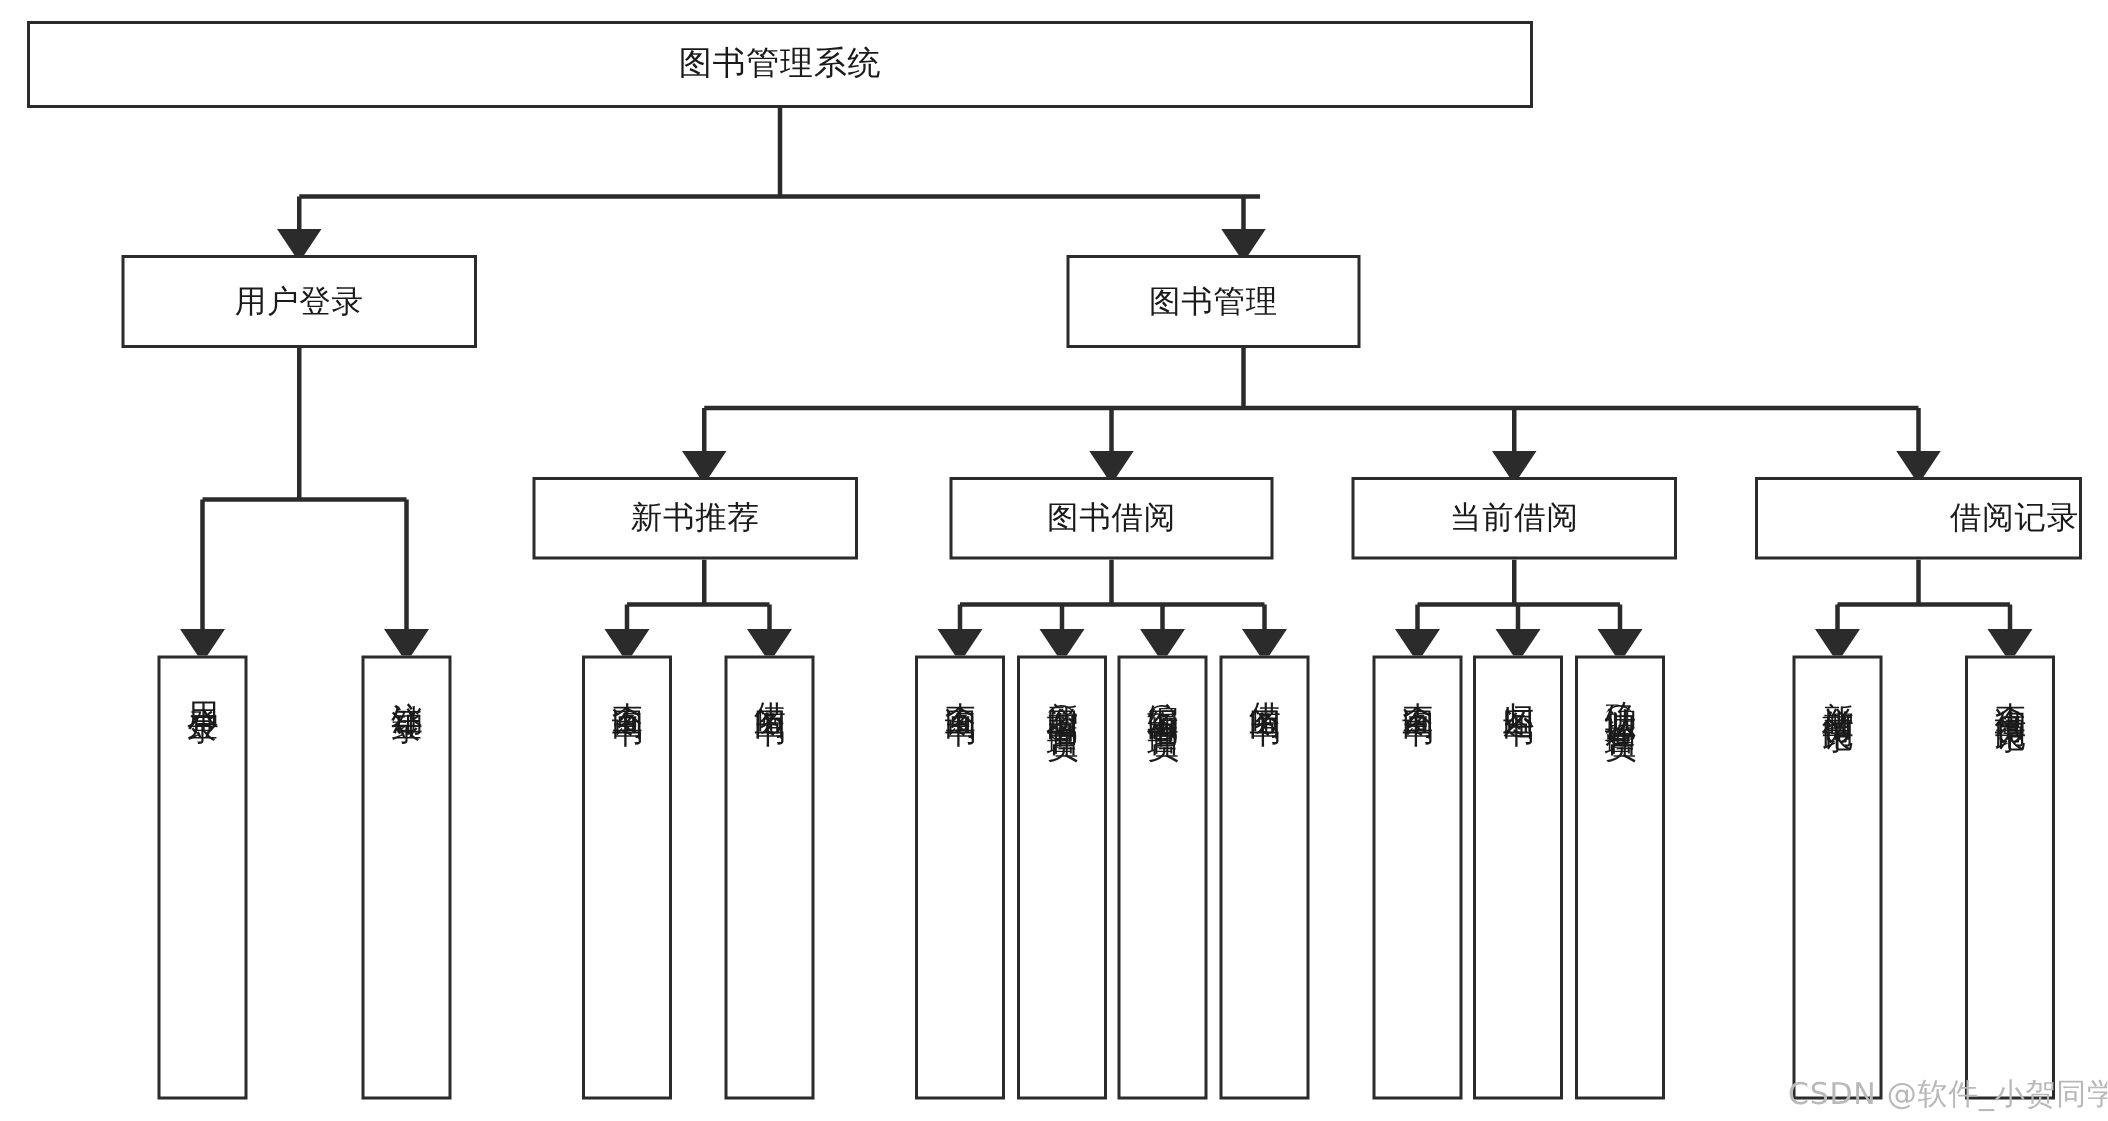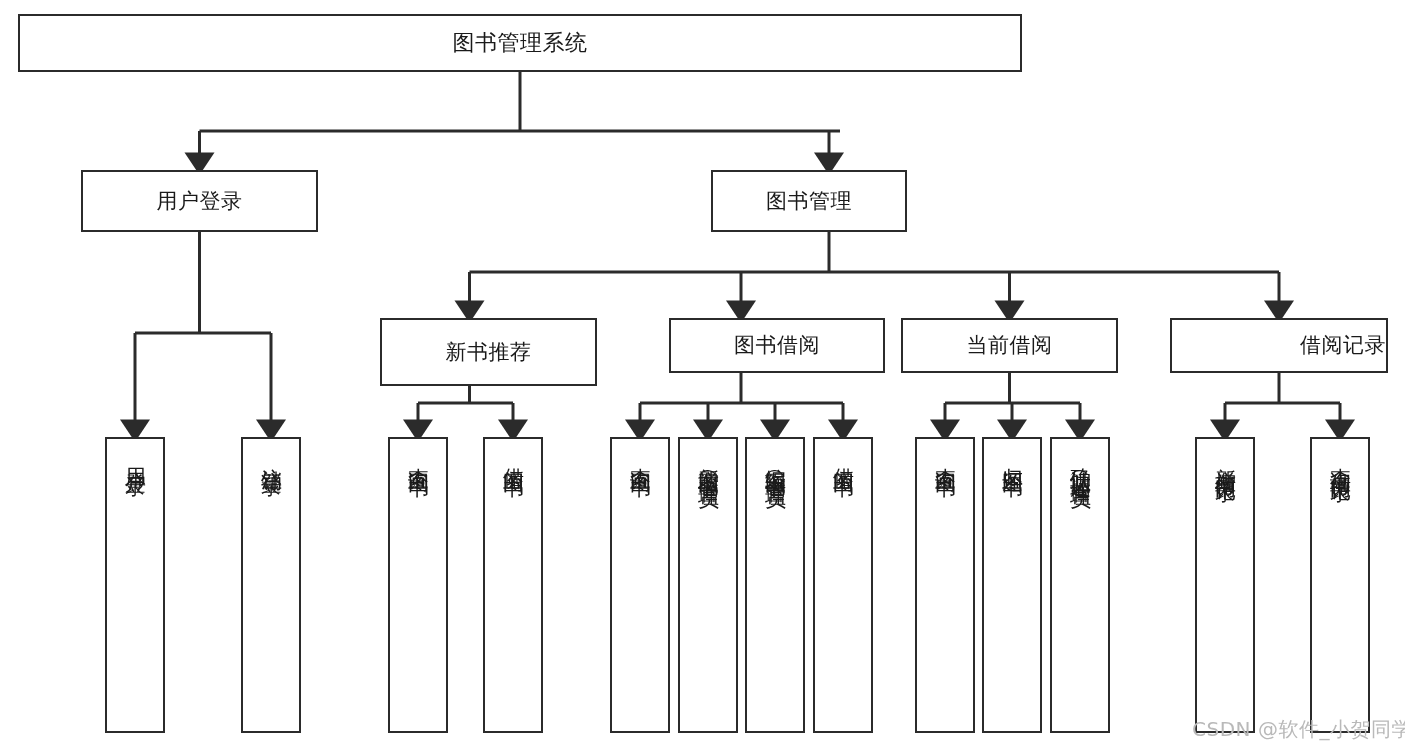--- a/index.html
+++ b/index.html
@@ -129,24 +129,24 @@
     <span class="node-label">图书管理系统</span>
   </div>
 
   <div class="node horiz" style="left:81px; top:170px; width:237px; height:62px;">
     <span class="node-label">用户登录</span>
   </div>
   <div class="node horiz" style="left:711px; top:170px; width:196px; height:62px;">
     <span class="node-label">图书管理</span>
   </div>
 
-  <div class="node horiz" style="left:380px; top:318px; width:217px; height:68px;">
+  <div class="node horiz" style="left:355px; top:318px; width:217px; height:55px;">
     <span class="node-label">新书推荐</span>
   </div>
-  <div class="node horiz" style="left:633px; top:318px; width:216px; height:55px;margin-left:36px;">
+  <div class="node horiz" style="left:633px; top:318px; width:216px; height:55px;">
     <span class="node-label">图书借阅</span>
   </div>
   <div class="node horiz" style="left:901px; top:318px; width:217px; height:55px;">
     <span class="node-label">当前借阅</span>
   </div>
   <div class="node horiz" style="left:1170px; top:318px; width:218px; height:55px;justify-content:flex-end;">
     <span class="node-label">借阅记录</span>
   </div>
 
   <div class="node vert" style="left:105px; top:437px; width:60px; height:296px;">

